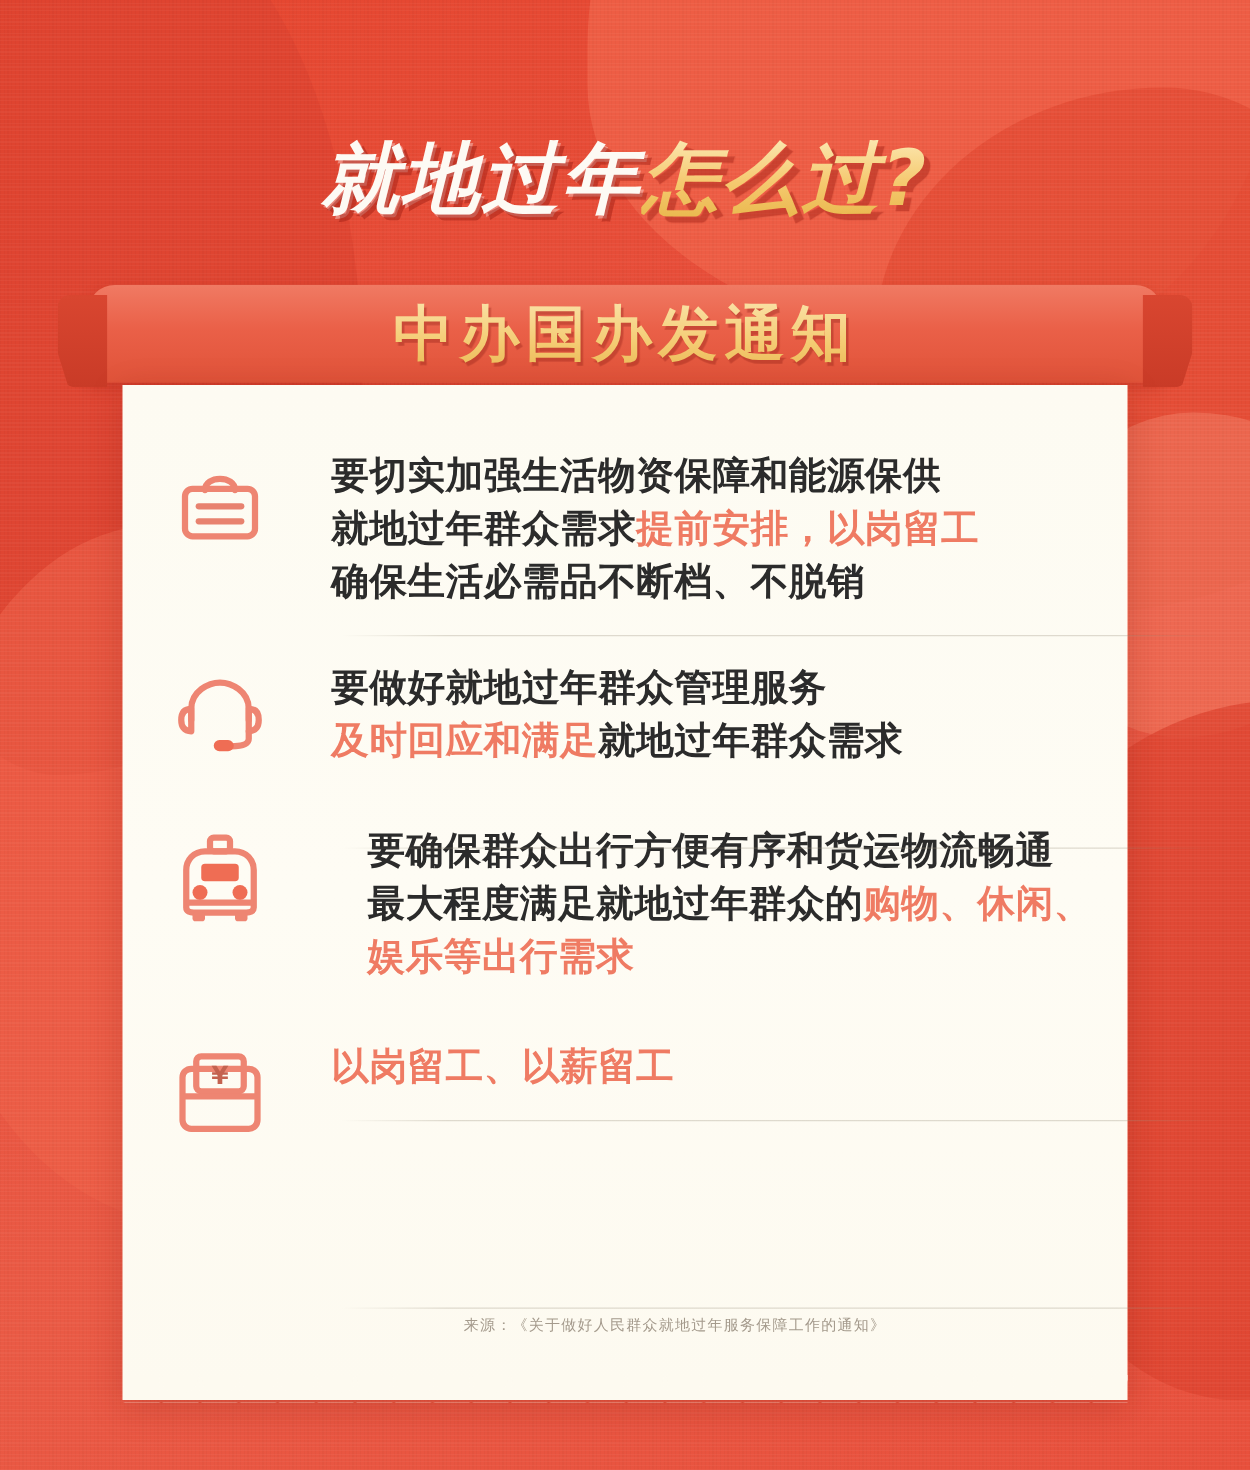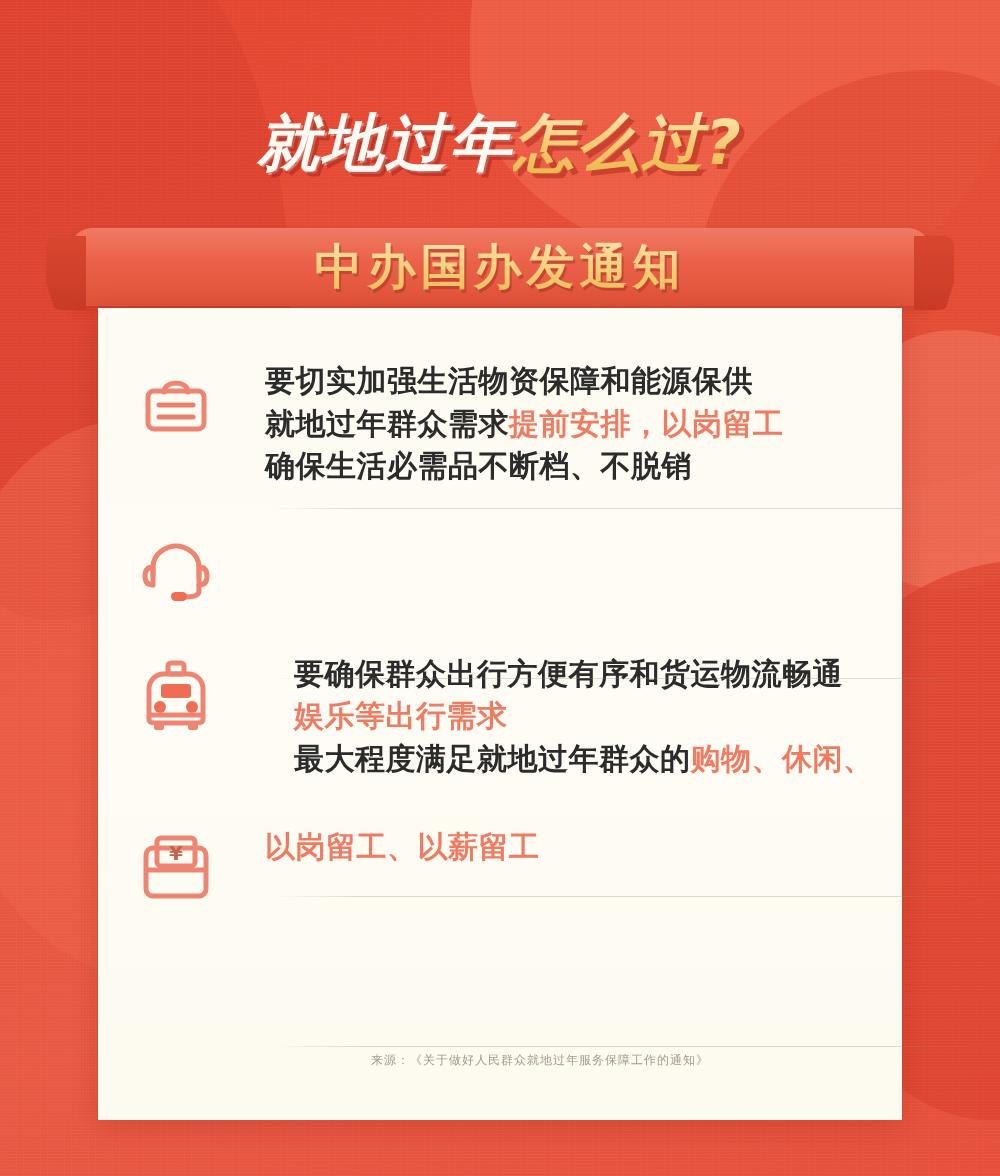--- a/index.html
+++ b/index.html
@@ -202,40 +202,44 @@
       <div class="item" style="padding-top:42px;">
         <div class="item-icon">
           <svg width="74" height="74" viewBox="0 0 74 74">
             <path d="M14 42 V33 C14 19,28 12,37 12 C46 12,60 19,60 33 V42" fill="none" stroke="#ee8572" stroke-width="5" stroke-linecap="round"></path>
             <path d="M14 33 C7 33,6 38,6 42 C6 47,8 51,14 51 Z" fill="none" stroke="#ee8572" stroke-width="5" stroke-linejoin="round"></path>
             <path d="M60 33 C67 33,68 38,68 42 C68 47,66 51,60 51 Z" fill="none" stroke="#ee8572" stroke-width="5" stroke-linejoin="round"></path>
             <path d="M60 51 V57 C60 62,52 63,46 63" fill="none" stroke="#ee8572" stroke-width="5" stroke-linecap="round"></path>
             <rect x="32" y="58" width="16" height="9" rx="4.5" fill="#ef6d54"></rect>
           </svg>
         </div>
+        <div class="item-text">
+            <div><span>要做好就地过年群众管理服务</span></div>
+            <div><span class="hl">及时回应和满足</span><span>就地过年群众需求</span></div>
+          </div>
       </div>
       <div class="divider" style="top:370px;"></div>
 
       <div class="item" style="padding-top:45px;gap:29px;">
         <div class="item-icon">
           <svg width="78" height="78" viewBox="0 0 78 78">
             <rect x="31" y="6" width="16" height="11" rx="3" fill="none" stroke="#ee8572" stroke-width="5"></rect>
             <path d="M12 62 V32 C12 24,18 17,27 17 H51 C60 17,66 24,66 32 V62 C66 65,63 66,60 66 H18 C15 66,12 65,12 62 Z" fill="none" stroke="#ee8572" stroke-width="5" stroke-linejoin="round"></path>
             <rect x="24" y="27" width="30" height="14" rx="3" fill="#ef6d54"></rect>
             <circle cx="23" cy="50" r="6" fill="#ef6d54"></circle>
             <circle cx="55" cy="50" r="6" fill="#ef6d54"></circle>
             <line x1="12" y1="58" x2="66" y2="58" stroke="#ee8572" stroke-width="5"></line>
             <rect x="17" y="66" width="10" height="7" rx="2.5" fill="#ee8572"></rect>
             <rect x="51" y="66" width="10" height="7" rx="2.5" fill="#ee8572"></rect>
           </svg>
         </div>
         <div class="item-text">
             <div><span>要确保群众出行方便有序和货运物流畅通</span></div>
+            <div><span>最大程度满足就地过年群众的</span><span class="hl">购物、休闲、</span></div>
             <div><span class="hl">娱乐等出行需求</span></div>
-            <div><span>最大程度满足就地过年群众的</span><span class="hl">购物、休闲、</span></div>
           </div>
       </div>
       <div class="divider" style="top:588px;"></div>
 
       <div class="item" style="padding-top:45px;">
         <div class="item-icon">
           <svg width="76" height="76" viewBox="0 0 76 76">
             <rect x="8" y="18" width="60" height="48" rx="7" fill="none" stroke="#ee8572" stroke-width="5"></rect>
             <rect x="19" y="8" width="38" height="28" rx="4" fill="none" stroke="#ee8572" stroke-width="5"></rect>
             <line x1="8" y1="40" x2="68" y2="40" stroke="#ee8572" stroke-width="5"></line>

